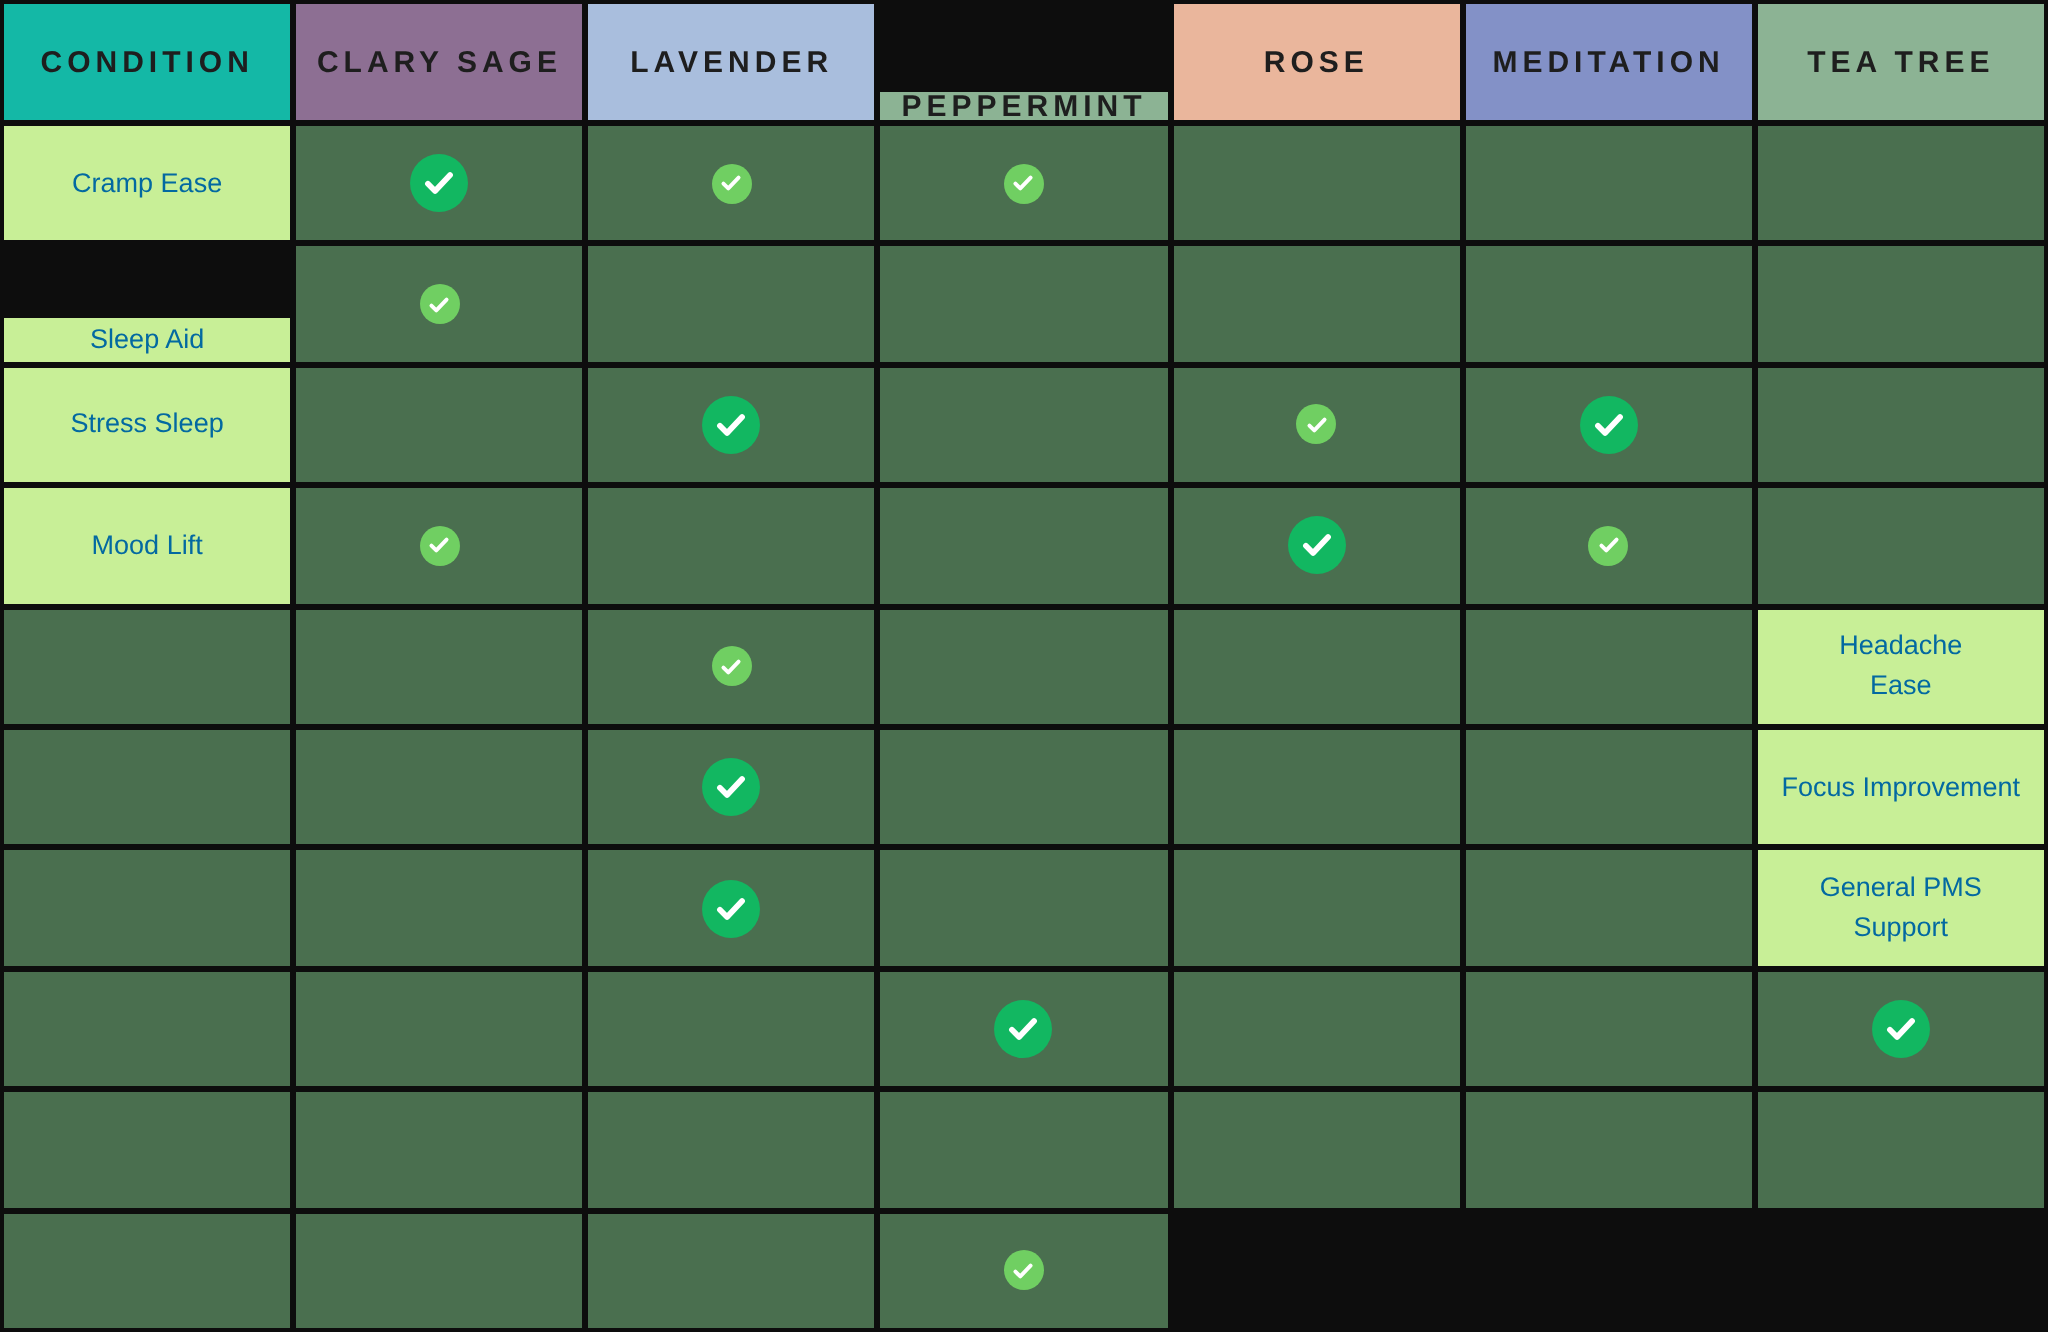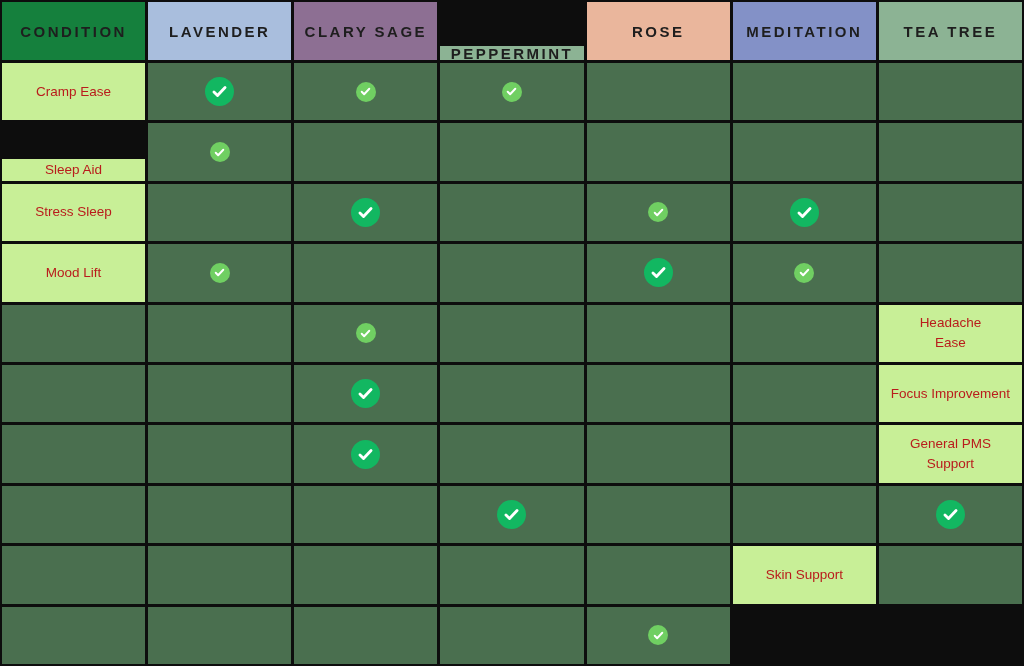--- a/index.html
+++ b/index.html
@@ -29,21 +29,21 @@
     letter-spacing: 2.5px;
     color: #1e1e1e;
     overflow: hidden;
   }
   .label-cell {
     display: flex;
     align-items: center;
     justify-content: center;
     text-align: center;
     font-size: 13.5px;
-    color: #b91c1c;
+    color: #0369a1;
     padding: 2px 6px;
     white-space: pre-line;
     line-height: 1.5;
     overflow: hidden;
   }
   .body-cell {
     display: flex;
     align-items: center;
     justify-content: center;
   }
@@ -56,29 +56,29 @@
   .check.large { width: 29px; height: 29px; }
   .check.small { width: 20px; height: 20px; }
   .check svg { display: block; }
   .check.large svg { width: 19px; height: 19px; }
   .check.small svg { width: 13px; height: 13px; }
 </style>
 </head>
 <body>
 
 <div class="chart-wrap">
-    <div class="header-cell" style="background: #15803d;">
+    <div class="header-cell" style="background: #14b8a6;">
       <span>CONDITION</span>
+    </div>
+    <div class="header-cell" style="background: rgb(141, 111, 147);">
+      <span>CLARY SAGE</span>
     </div>
     <div class="header-cell" style="background: rgb(169, 190, 221);">
       <span>LAVENDER</span>
     </div>
-    <div class="header-cell" style="background: rgb(141, 111, 147);">
-      <span>CLARY SAGE</span>
-    </div>
     <div class="header-cell" style="background: rgb(140, 179, 148); margin-top: 44px;">
       <span>PEPPERMINT</span>
     </div>
     <div class="header-cell" style="background: rgb(234, 182, 156); text-align: center;">
       <span>ROSE</span>
     </div>
     <div class="header-cell" style="background: rgb(131, 145, 199);">
       <span>MEDITATION</span>
     </div>
     <div class="header-cell" style="background: rgb(140, 179, 148);">
@@ -229,21 +229,20 @@
         <svg viewBox="0 0 24 24" fill="none" xmlns="http://www.w3.org/2000/svg">
           <path d="M5 12.5l4.5 4.5L19 7" stroke="#ffffff" stroke-width="3.6" stroke-linecap="round" stroke-linejoin="round"></path>
         </svg>
       </div>
     </div>
     <div class="body-cell" style="background: rgb(74, 111, 79);"></div>
     <div class="body-cell" style="background: rgb(74, 111, 79);"></div>
     <div class="body-cell" style="background: rgb(74, 111, 79);"></div>
     <div class="body-cell" style="background: rgb(74, 111, 79);"></div>
     <div class="body-cell" style="background: rgb(74, 111, 79);"></div>
-    <div class="label-cell" style="background: rgb(200, 239, 151);"><span>Skin Support</span></div>
     <div class="body-cell" style="background: rgb(74, 111, 79);"></div>
     <div class="body-cell" style="background: rgb(74, 111, 79);"></div>
     <div class="body-cell" style="background: rgb(74, 111, 79);"></div>
     <div class="body-cell" style="background: rgb(74, 111, 79);"></div>
     <div class="body-cell" style="background: rgb(74, 111, 79);"></div>
     <div class="body-cell" style="background: rgb(74, 111, 79);">
       <div class="check small" style="background: rgb(112, 207, 98);">
         <svg viewBox="0 0 24 24" fill="none" xmlns="http://www.w3.org/2000/svg">
           <path d="M5 12.5l4.5 4.5L19 7" stroke="#ffffff" stroke-width="3.6" stroke-linecap="round" stroke-linejoin="round"></path>
         </svg>

